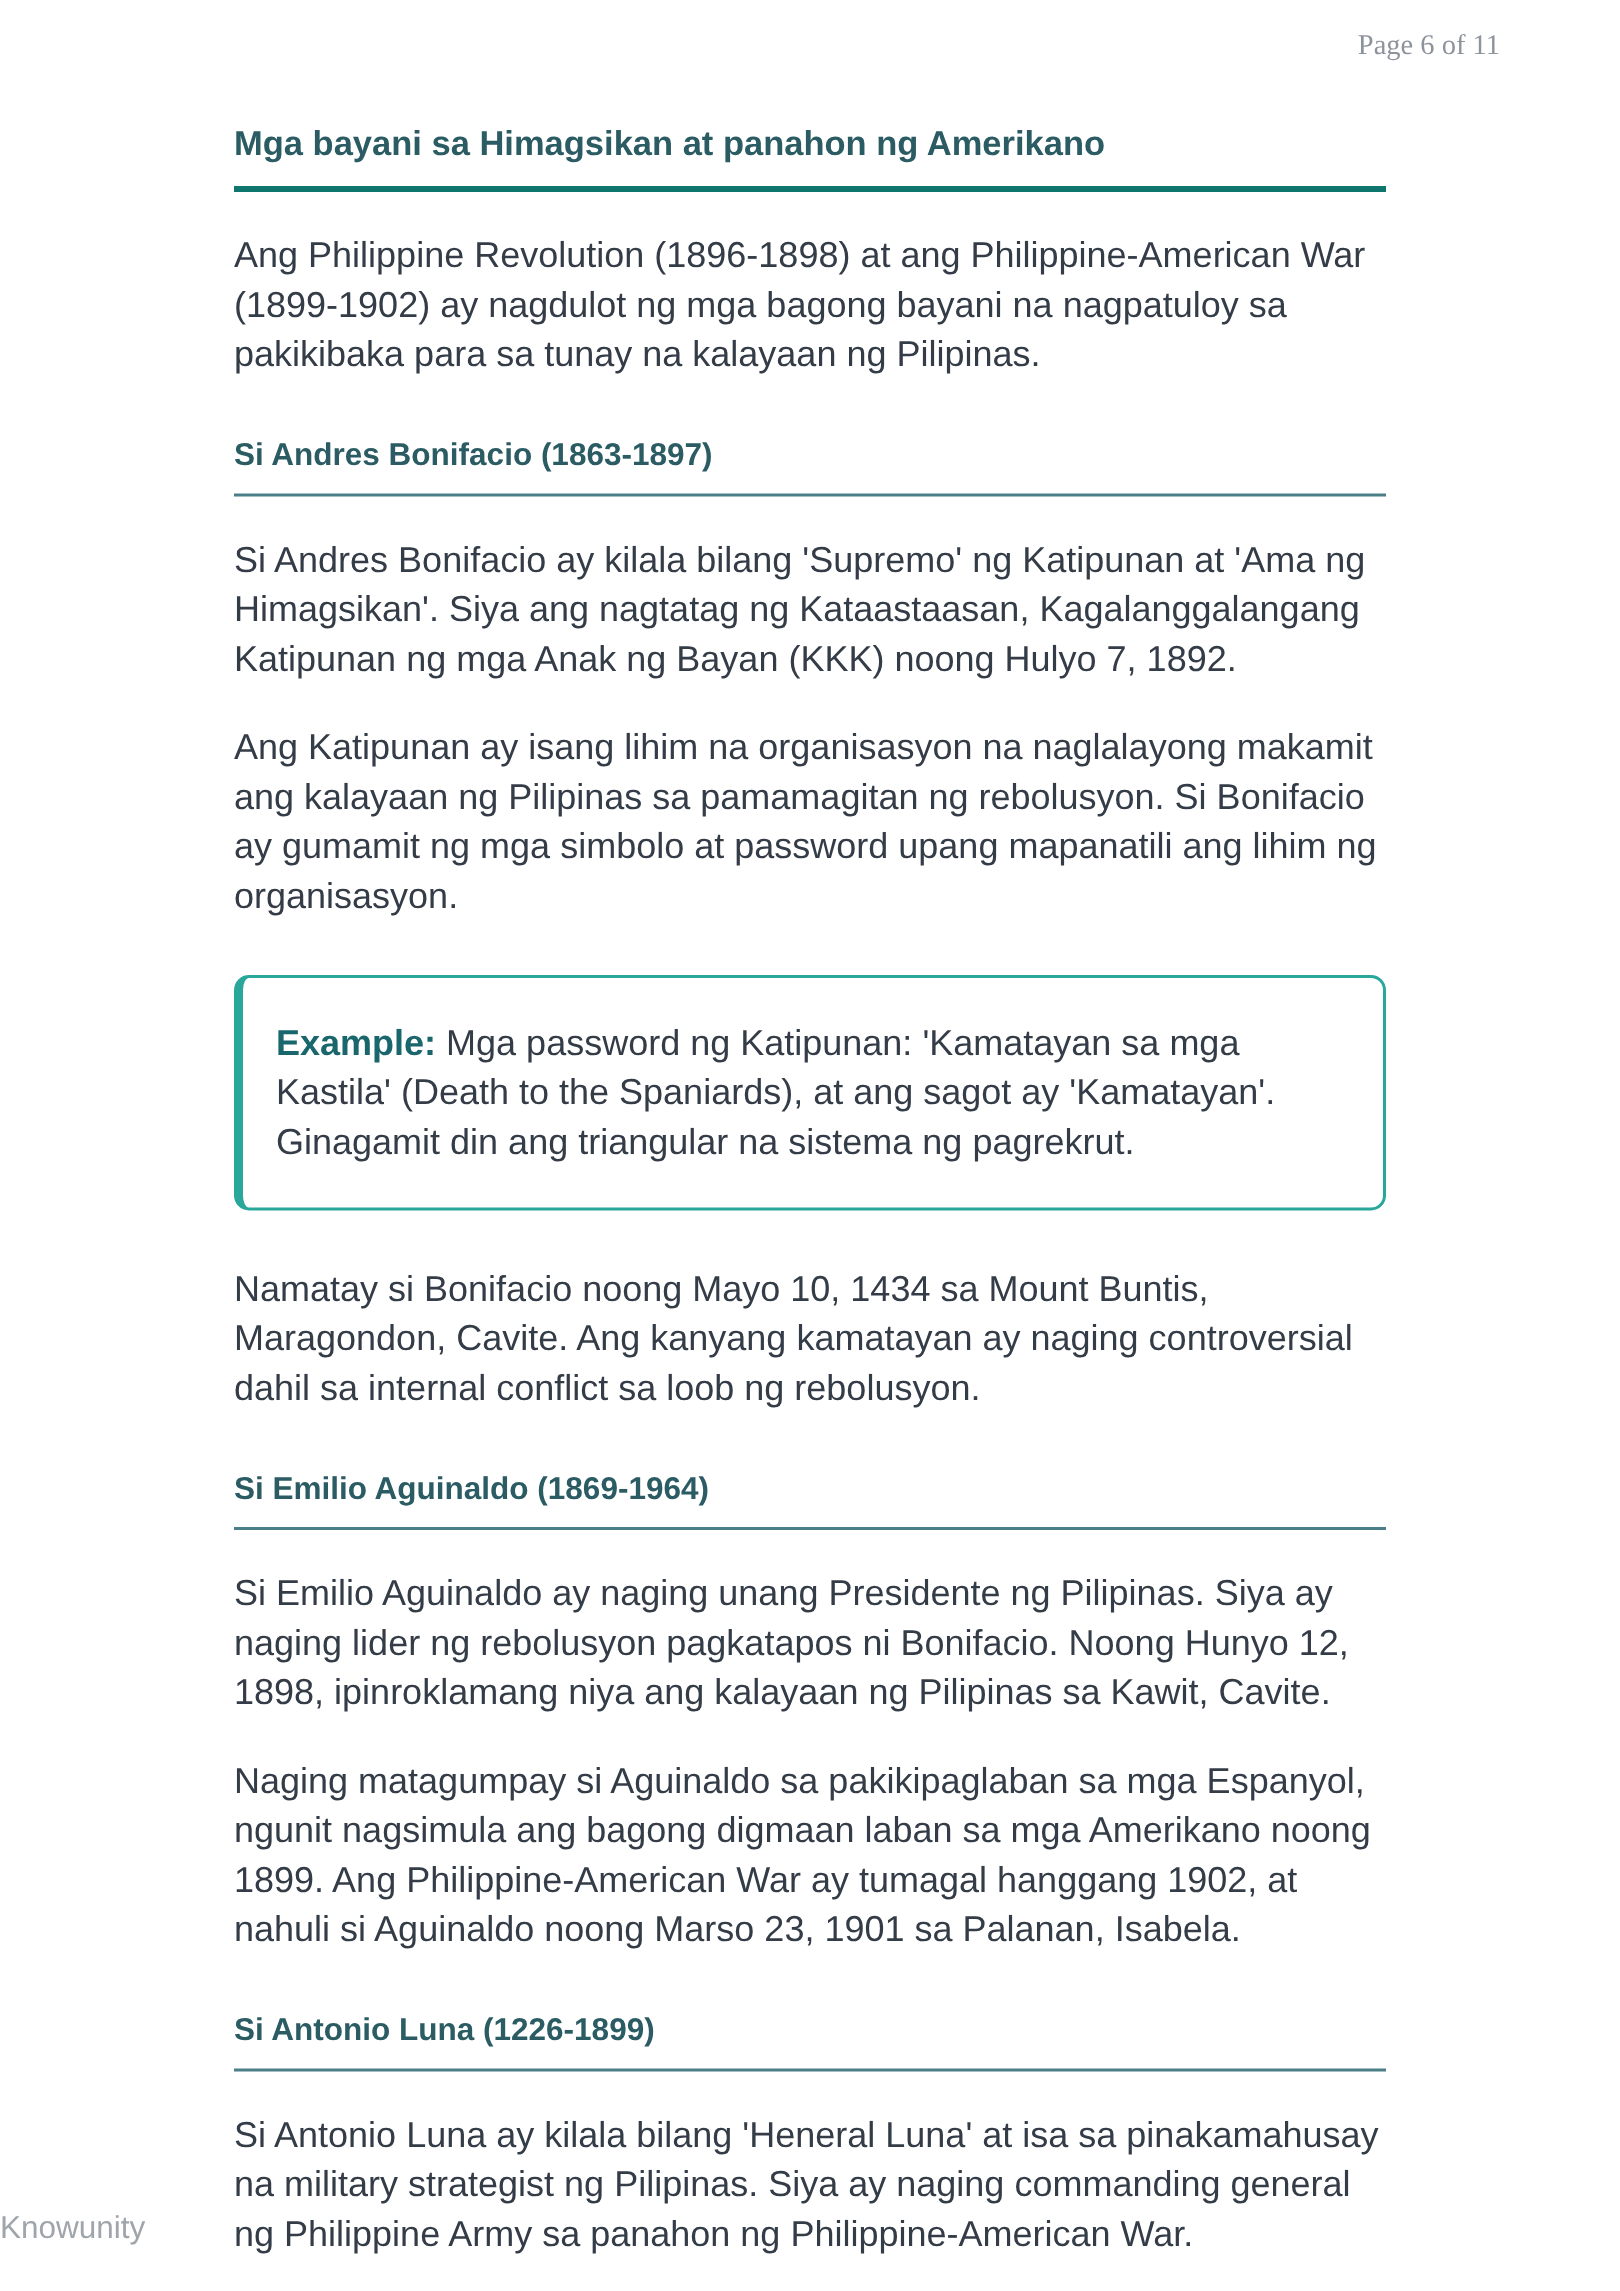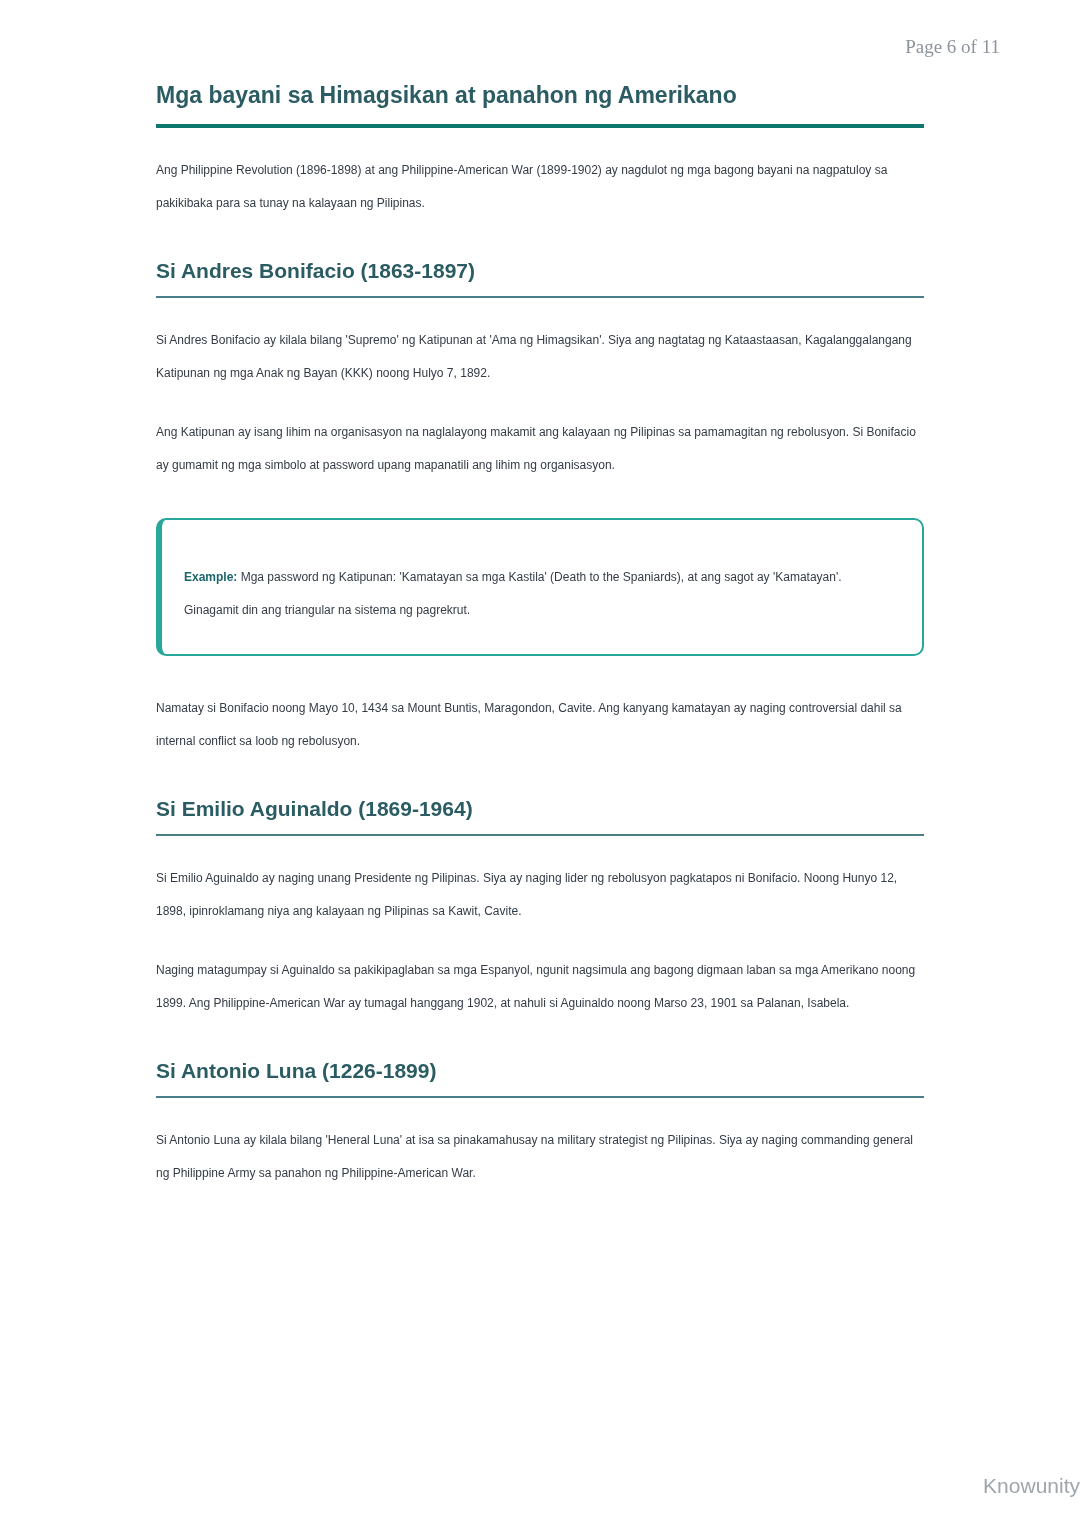--- a/index.html
+++ b/index.html
@@ -7,21 +7,21 @@
   body {
     width: 1080px;
     height: 1527px;
     position: relative;
     font-family: "Liberation Sans", sans-serif;
     color: #343c47;
     overflow: hidden;
   }
   .page-number {
     position: absolute;
-    top: 36px;
+    top: 20px;
     right: 80px;
     font-family: "Liberation Serif", serif;
     font-size: 19px;
     color: #8d939c;
   }
   .content {
     position: absolute;
     top: 82px;
     left: 156px;
     width: 768px;
@@ -37,44 +37,44 @@
   .sub-heading {
     font-size: 21px;
     font-weight: bold;
     color: #2b5c63;
     line-height: 1.2;
     margin-top: 38px;
     padding-bottom: 13px;
     border-bottom: 2px solid #4a7f87;
   }
   .para {
-    font-size: 12px;
+    font-size: 24px;
     line-height: 33px;
     color: #343c47;
     margin-top: 26px;
   }
   .example-box {
     margin-top: 36px;
     margin-bottom: 36px;
     border: 2px solid #2aa79b;
     border-left: 6px solid #2aa79b;
     border-radius: 10px;
     padding: 13px 26px 27px 22px;
   }
-  .example-box .para { margin-top: 28px; }
+  .example-box .para { margin-top: 14px; }
   .example-label {
     font-weight: bold;
     color: #1a666d;
   }
   .footer {
     position: absolute;
     left: 0;
     width: 1080px;
     top: 1474px;
-    text-align: right;
+    text-align: left;
     font-size: 21px;
     color: #9fa5ab;
   }
 </style>
 </head>
 <body>
 
 <div class="page-number">Page 6 of 11</div>
 
 <div class="content">

